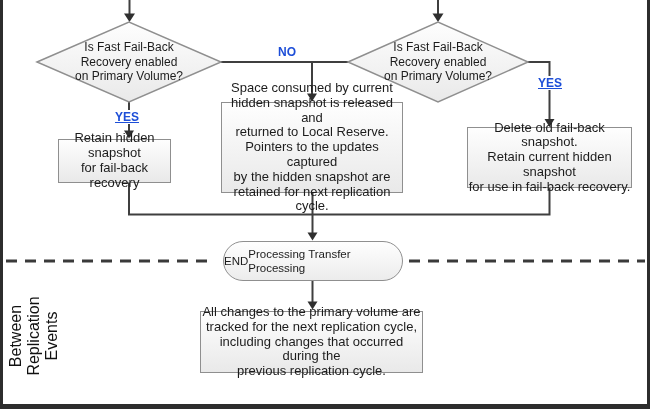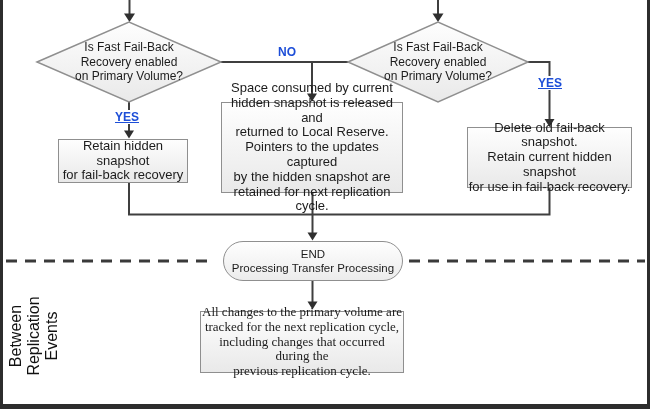--- a/index.html
+++ b/index.html
@@ -28,22 +28,22 @@
     display:flex;align-items:center;justify-content:center;
     text-align:center;
     white-space:pre-line;
     font-size:12px;line-height:14.8px;
   }
   .terminator{
     position:absolute;
     left:223px;top:241px;width:180px;height:40px;
     border:1px solid #8f8f8f;border-radius:20px;
     background:linear-gradient(180deg,#fefefe 0%,#ececec 100%);
-    display:flex;flex-direction:column;align-items:center;justify-content:center;
-    text-align:right;
+    display:flex;flex-direction:row;align-items:center;justify-content:center;
+    text-align:left;
     font-size:11.5px;line-height:14px;
     box-sizing:border-box;
   }
   .branch-label{
     position:absolute;
     font-size:12px;font-weight:bold;
     text-align:center;
     color:#1d4ed8;
   }
   .on-line{background:#ffffff;text-decoration:underline;}
@@ -108,38 +108,38 @@
 Recovery enabled
 on Primary Volume?</div>
   <div class="diamond-text" style="left:353px;top:39px;width:170px;height:46px;">Is Fast Fail-Back
 Recovery enabled
 on Primary Volume?</div>
 
   <div class="branch-label" style="left:267px;top:45px;width:40px;">NO</div>
   <div class="branch-label on-line" style="left:107px;top:110px;width:40px;">YES</div>
   <div class="branch-label on-line" style="left:528px;top:76px;width:44px;">YES</div>
 
-  <div class="pbox" style="left:58px;top:139px;width:130px;height:44px;">Retain hidden snapshot
+  <div class="pbox" style="left:58px;top:139px;width:113px;height:44px;">Retain hidden snapshot
 for fail-back recovery</div>
   <div class="pbox" style="left:221px;top:102px;width:182px;height:91px;">Space consumed by current
 hidden snapshot is released and
 returned to Local Reserve.
 Pointers to the updates captured
 by the hidden snapshot are
 retained for next replication cycle.</div>
   <div class="pbox" style="left:467px;top:127px;width:165px;height:61px;">Delete old fail-back snapshot.
 Retain current hidden snapshot
 for use in fail-back recovery.</div>
 
   <div class="terminator">
     <div>END</div>
     <div>Processing Transfer Processing</div>
   </div>
 
-  <div class="pbox" style="left:200px;top:311px;width:204px;height:62px;font-family:Liberation Serif, serif;">All changes to the primary volume are
+  <div class="pbox" style="left:200px;top:311px;width:223px;height:62px;">All changes to the primary volume are
 tracked for the next replication cycle,
 including changes that occurred during the
 previous replication cycle.</div>
 
   <div class="side-label">Between
 Replication
 Events</div>
 
   <div class="frame frame-left"></div>
   <div class="frame frame-right"></div>

